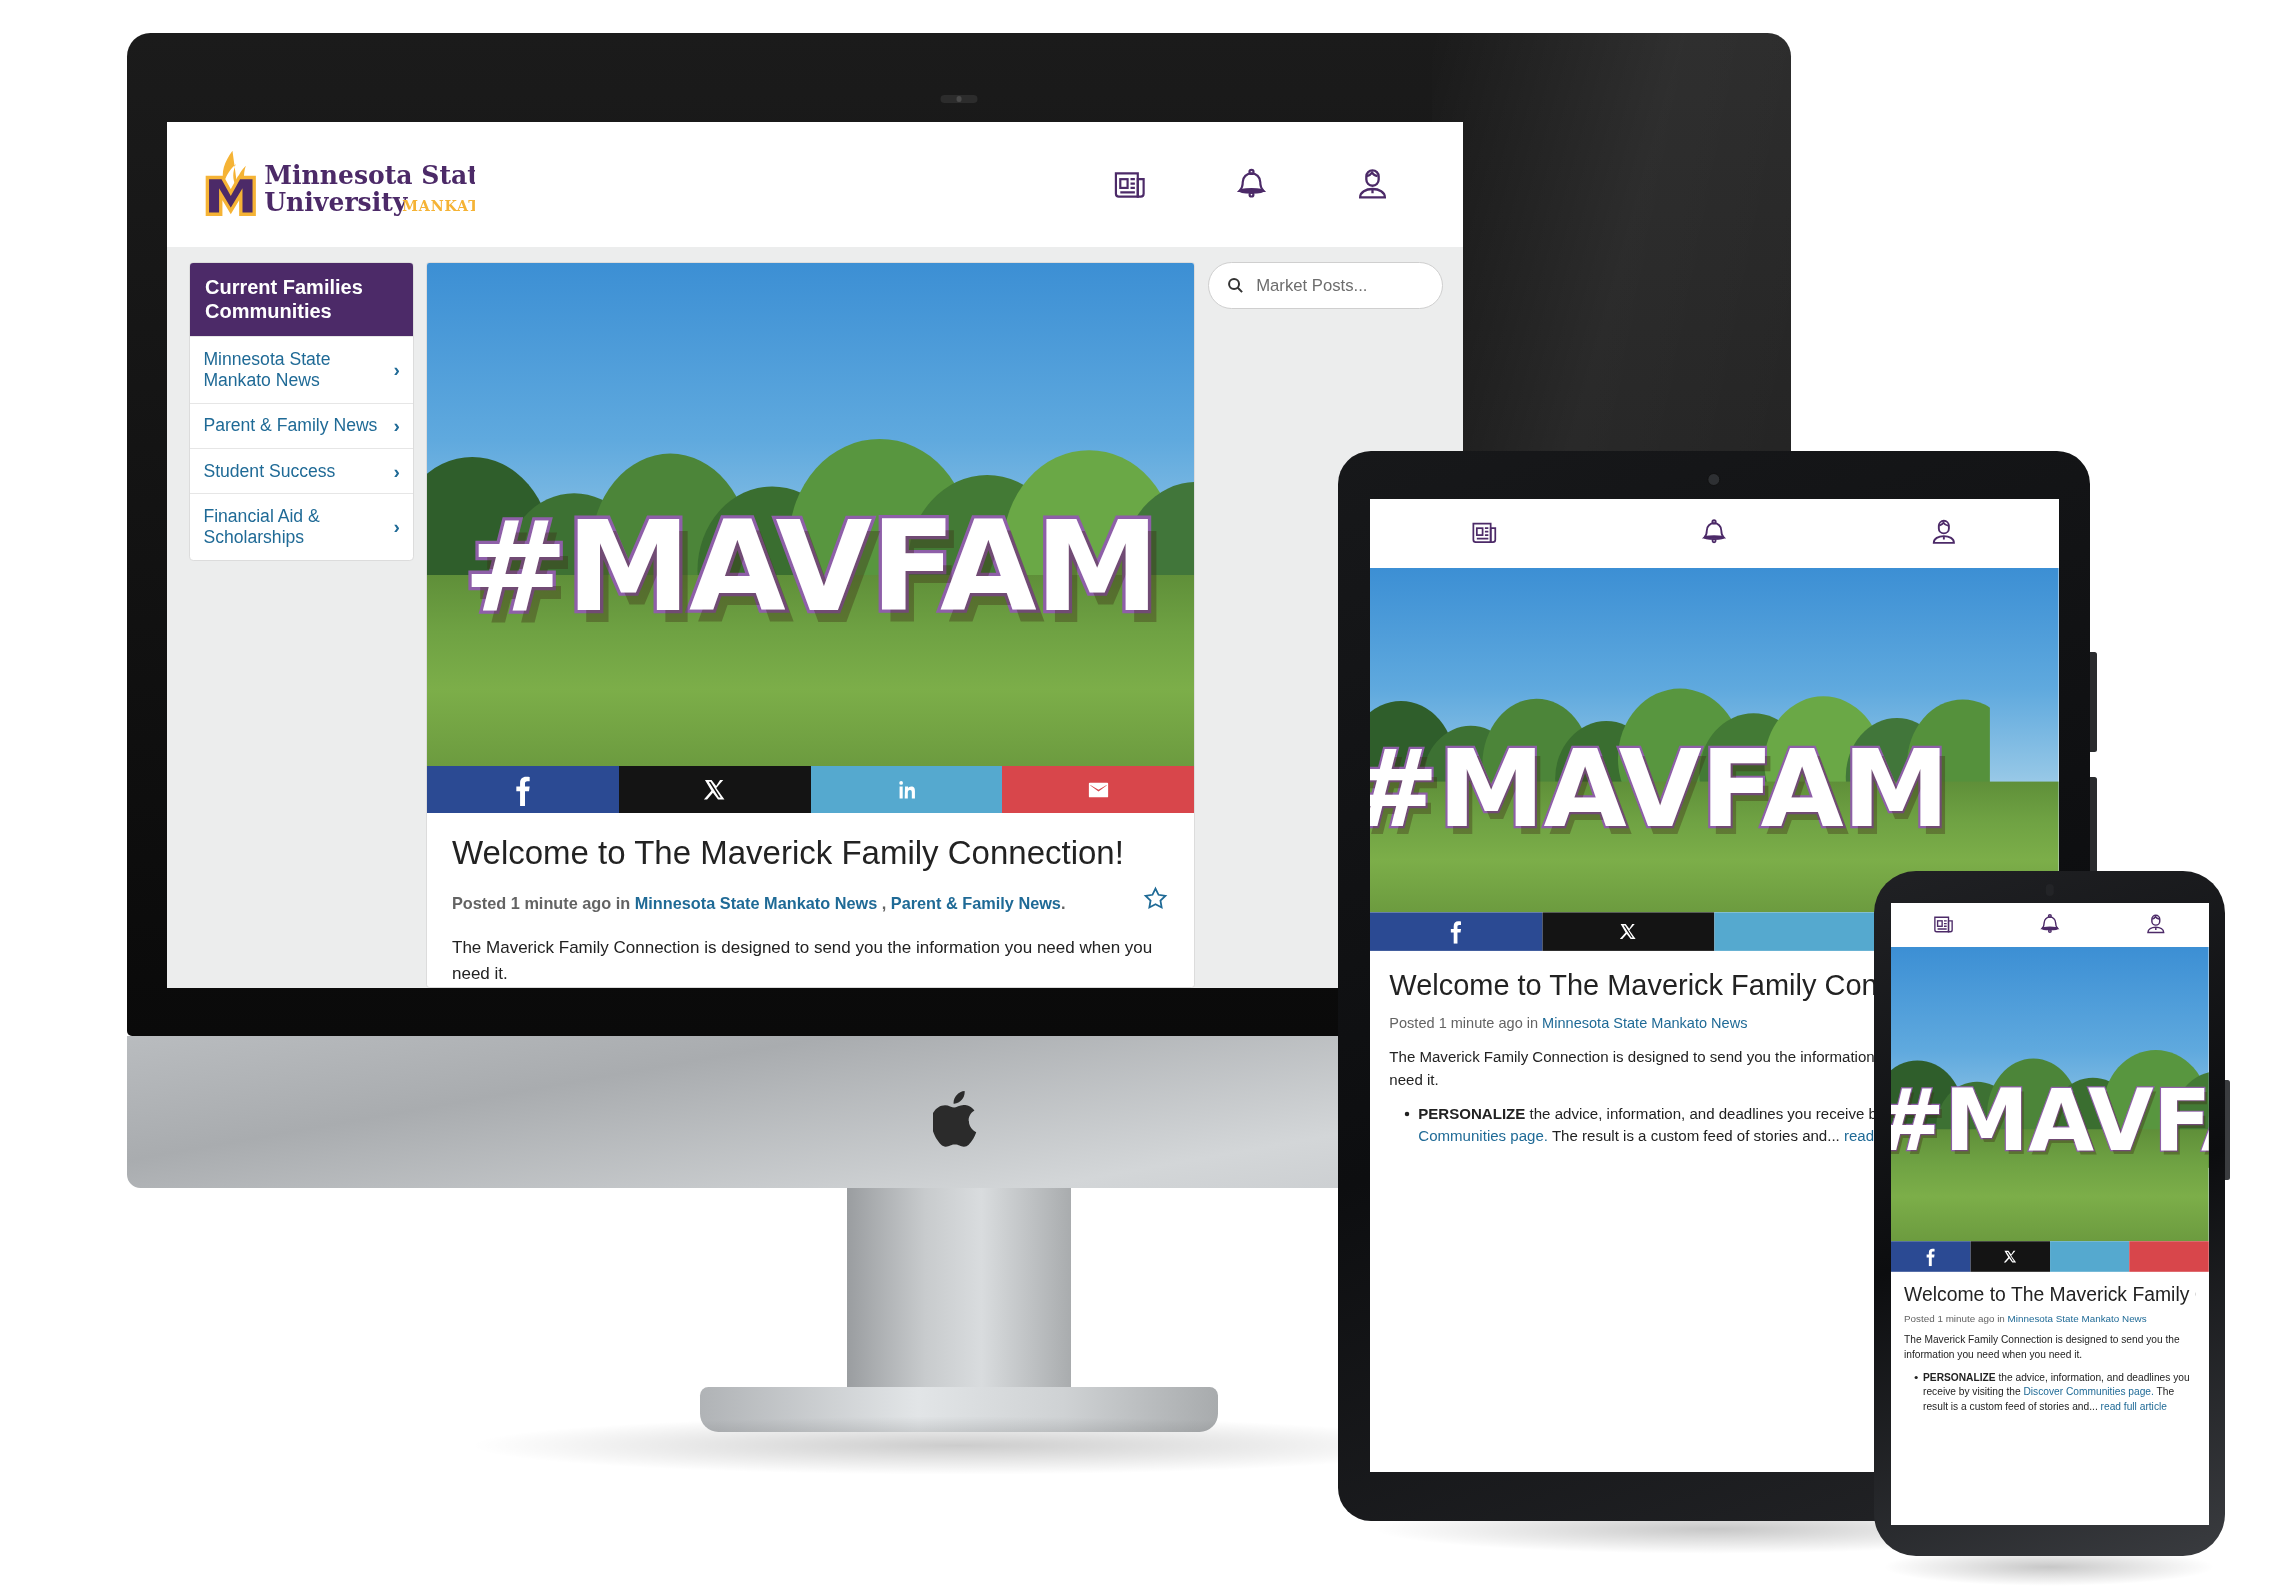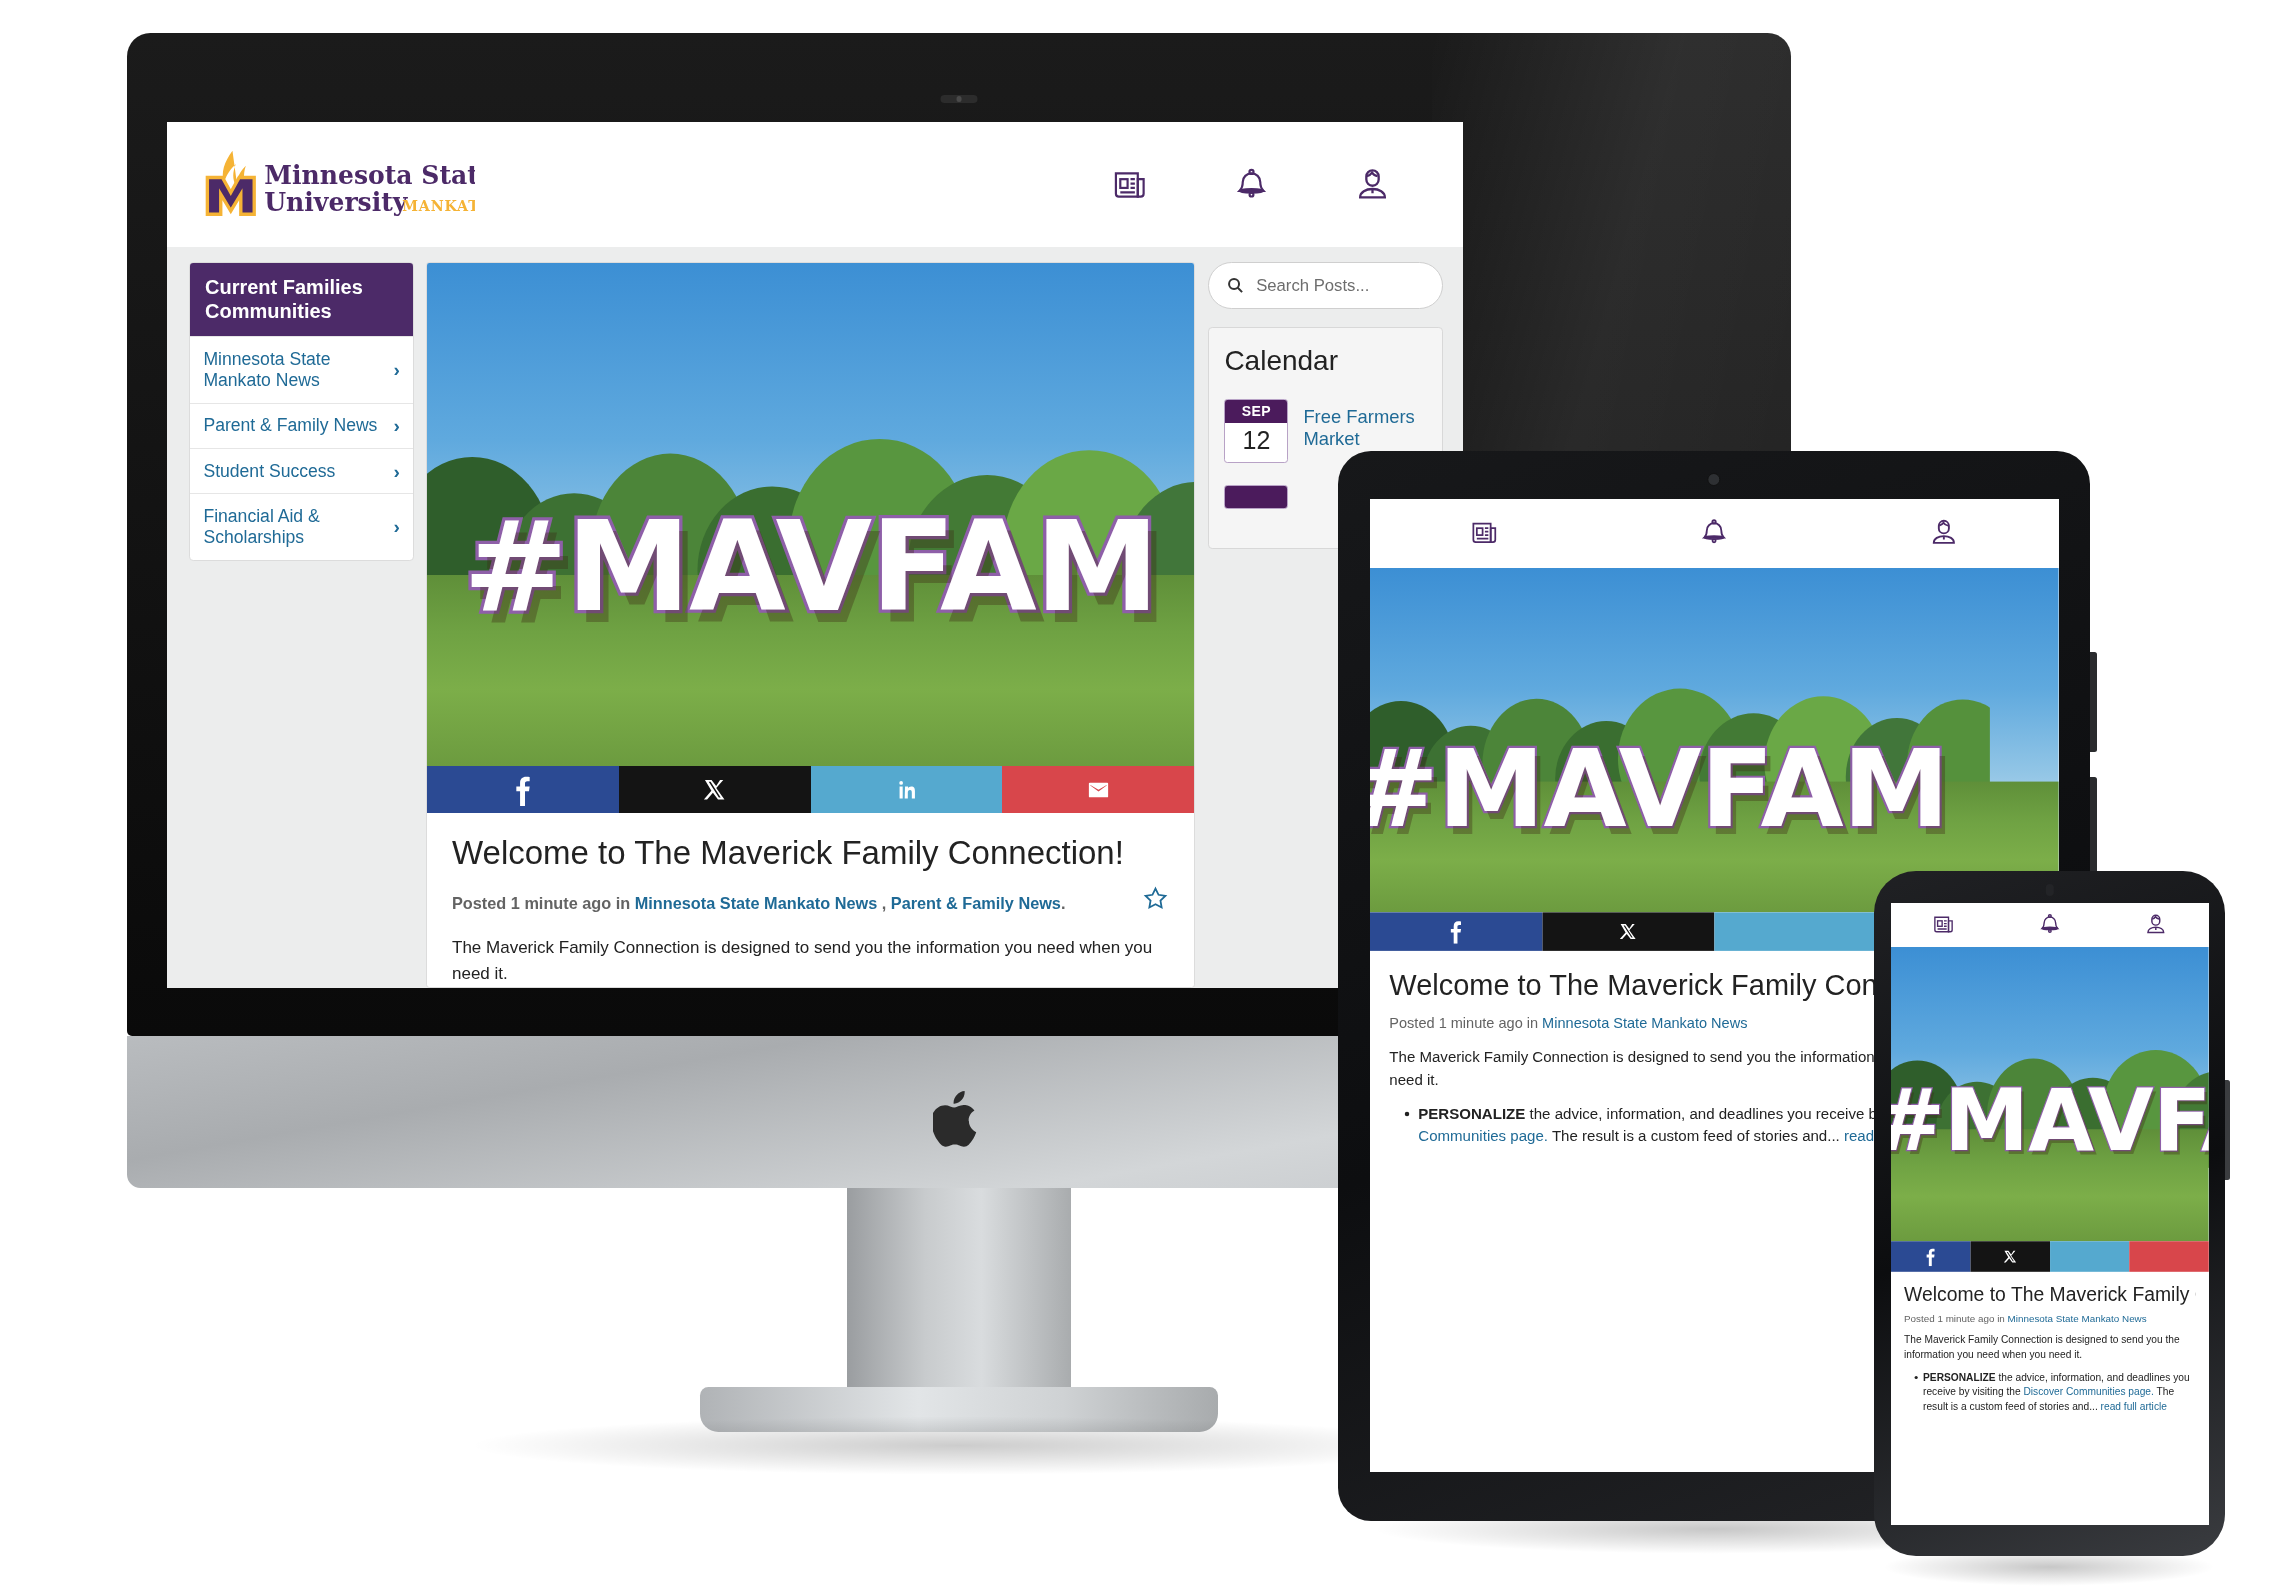--- a/index.html
+++ b/index.html
@@ -293,38 +293,23 @@
           </div>
 
           <div class="col-right">
             <div class="search">
               <span style="color:#333;display:flex">
                 <svg width="18.4" height="18.4" viewBox="0 0 24 24" fill="none" stroke="currentColor" stroke-width="2.6">
                   <circle cx="10.5" cy="10.5" r="6.5"></circle>
                     <path d="M15.4 15.4L21 21"></path>
                 </svg>
               </span>
-              <span class="ph">Search Posts...</span>
-            </div>
-
-            <div class="cal-card">
-              <div class="cal-title">Calendar</div>
-              <div class="cal-item">
-                <div class="cal-date">
-                  <div class="cal-m">SEP</div>
-                  <div class="cal-d">12</div>
-                </div>
-                <div class="cal-name">Free Farmers Market</div>
-              </div>
-              <div class="cal-item">
-                <div class="cal-date">
-                  <div class="cal-m">&nbsp;</div>
-                </div>
-              </div>
-            </div>
+              <span class="ph">Market Posts...</span>
+            </div>
+
           </div>
 
         </div>
       </div>
     </div>
 
     <div class="imac-chin">
       <svg class="apple-logo" viewBox="0 0 32 38" fill="currentColor">
         <path d="M21.9 20.1c0-4.2 3.4-6.2 3.6-6.3-2-2.9-5-3.3-6.1-3.4-2.6-.26-5.1 1.53-6.4 1.53-1.3 0-3.4-1.5-5.6-1.46-2.9.04-5.5 1.68-7 4.26-3 5.2-.77 12.9 2.15 17.1 1.43 2.06 3.13 4.37 5.36 4.29 2.15-.09 2.96-1.39 5.56-1.39s3.33 1.39 5.6 1.35c2.31-.04 3.77-2.1 5.18-4.17 1.63-2.39 2.3-4.7 2.34-4.82-.05-.02-4.49-1.72-4.53-6.98zM17.7 7.2c1.18-1.43 1.98-3.42 1.76-5.4-1.7.07-3.76 1.13-4.98 2.56-1.09 1.26-2.05 3.29-1.79 5.23 1.9.15 3.83-.96 5.01-2.39z"></path>
       </svg>

